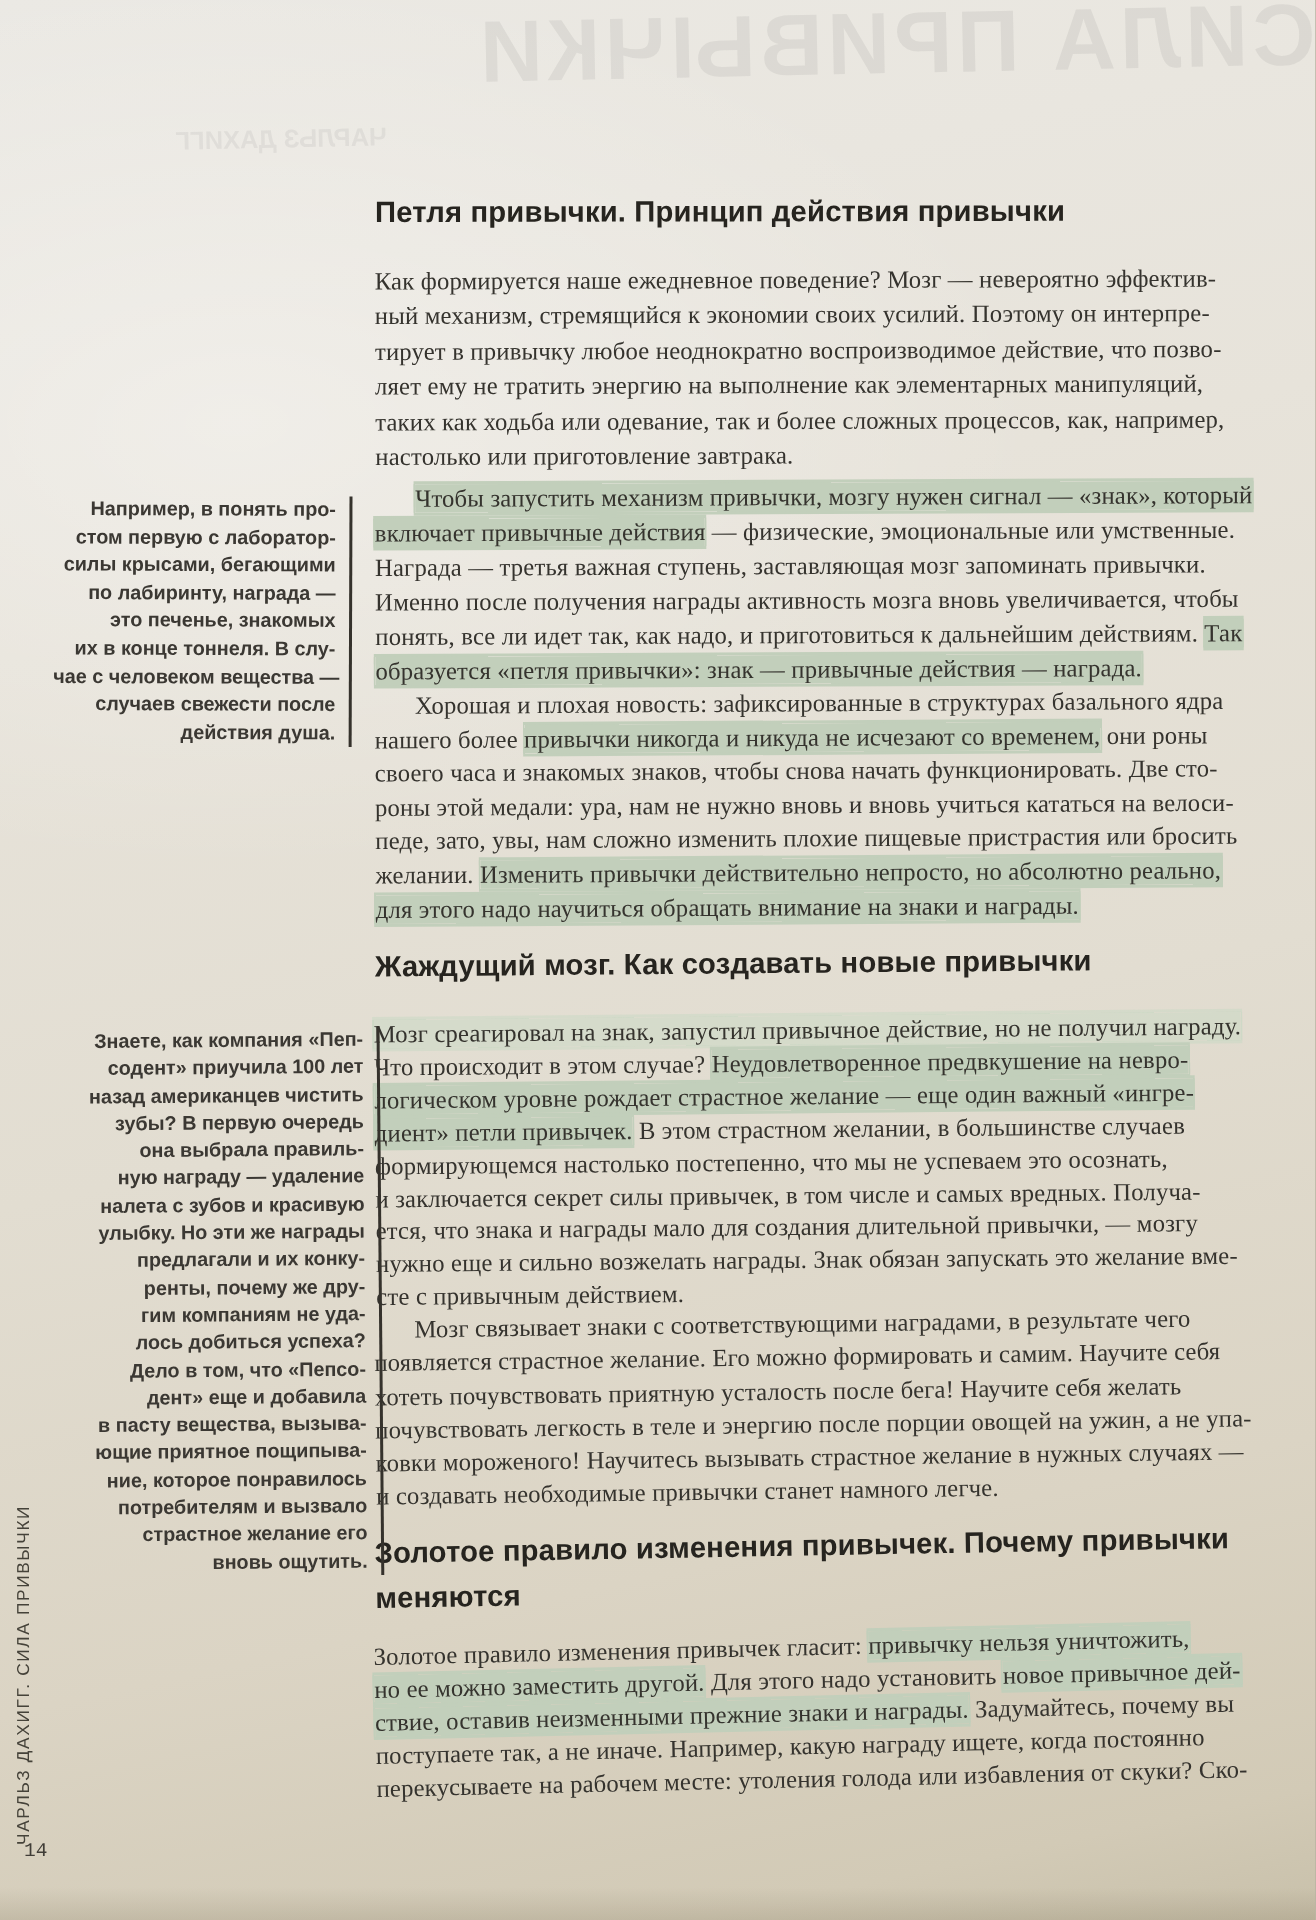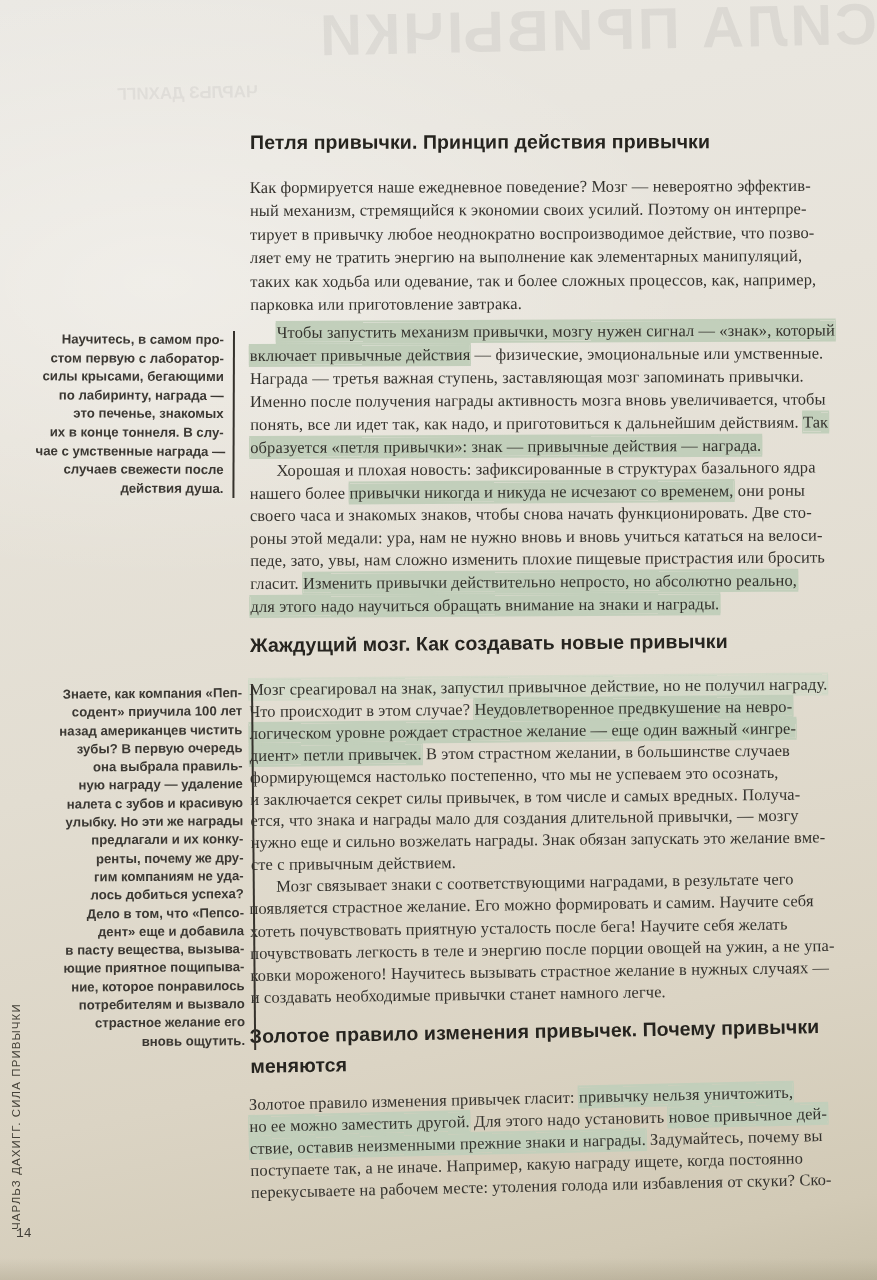--- a/index.html
+++ b/index.html
@@ -71,37 +71,37 @@
   <div class="pagenum">14</div>
 
   <div class="main" id="main">
   <h2 class="sec-heading" style="top: 127px; transform: rotate(-0.1deg);">Петля привычки. Принцип действия привычки</h2>
       <div class="para" style="top: 176px; line-height: 23.4px; transform: rotate(-0.2deg);">
         <div class="line"><span>Как формируется наше ежедневное поведение? Мозг — невероятно эффектив-</span></div>
         <div class="line"><span>ный механизм, стремящийся к экономии своих усилий. Поэтому он интерпре-</span></div>
         <div class="line"><span>тирует в привычку любое неоднократно воспроизводимое действие, что позво-</span></div>
         <div class="line"><span>ляет ему не тратить энергию на выполнение как элементарных манипуляций,</span></div>
         <div class="line"><span>таких как ходьба или одевание, так и более сложных процессов, как, например,</span></div>
-        <div class="line"><span>парковка или приготовление завтрака.</span></div>
+        <div class="line"><span>настолько или приготовление завтрака.</span></div>
       </div>
       <div class="para" style="top: 321px; line-height: 23px; transform: rotate(-0.25deg);">
         <div class="line ind"><span class="mk">Чтобы запустить механизм привычки, мозгу нужен сигнал — «знак», который</span></div>
         <div class="line"><span class="mk">включает привычные действия</span><span> — физические, эмоциональные или умственные.</span></div>
         <div class="line"><span>Награда — третья важная ступень, заставляющая мозг запоминать привычки.</span></div>
         <div class="line"><span>Именно после получения награды активность мозга вновь увеличивается, чтобы</span></div>
         <div class="line"><span>понять, все ли идет так, как надо, и приготовиться к дальнейшим действиям. </span><span class="mk">Так</span></div>
         <div class="line"><span class="mk">образуется «петля привычки»: знак — привычные действия — награда.</span></div>
       </div>
       <div class="para" style="top: 460px; line-height: 22.6px; transform: rotate(-0.35deg);">
         <div class="line ind"><span>Хорошая и плохая новость: зафиксированные в структурах базального ядра</span></div>
         <div class="line"><span>нашего более </span><span class="mk">привычки никогда и никуда не исчезают со временем,</span><span> они роны</span></div>
         <div class="line"><span>своего часа и знакомых знаков, чтобы снова начать функционировать. Две сто-</span></div>
         <div class="line"><span>роны этой медали: ура, нам не нужно вновь и вновь учиться кататься на велоси-</span></div>
         <div class="line"><span>педе, зато, увы, нам сложно изменить плохие пищевые пристрастия или бросить</span></div>
-        <div class="line"><span>гласит. </span><span class="mk">Изменить привычки действительно непросто, но абсолютно реально,</span></div>
+        <div class="line"><span>желании. </span><span class="mk">Изменить привычки действительно непросто, но абсолютно реально,</span></div>
         <div class="line"><span class="mk">для этого надо научиться обращать внимание на знаки и награды.</span></div>
       </div>
       <h2 class="sec-heading" style="top: 630px; transform: rotate(-0.5deg);">Жаждущий мозг. Как создавать новые привычки</h2>
       <div class="para" style="top: 679px; line-height: 21.9px; transform: rotate(-0.55deg);">
         <div class="line"><span class="mk2">Мозг среагировал на знак, запустил привычное действие, но не получил награду.</span></div>
         <div class="line"><span>Что происходит в этом случае? </span><span class="mk">Неудовлетворенное предвкушение на невро-</span></div>
         <div class="line"><span class="mk">логическом уровне рождает страстное желание — еще один важный «ингре-</span></div>
         <div class="line"><span class="mk">диент» петли привычек.</span><span> В этом страстном желании, в большинстве случаев</span></div>
         <div class="line"><span>формирующемся настолько постепенно, что мы не успеваем это осознать,</span></div>
         <div class="line"><span>и заключается секрет силы привычек, в том числе и самых вредных. Получа-</span></div>
@@ -120,27 +120,27 @@
       <h2 class="sec-heading" style="top: 1021px; transform: rotate(-1deg);">Золотое правило изменения привычек. Почему привычки меняются</h2>
       <div class="para" style="top: 1094px; line-height: 22px; transform: rotate(-1.3deg);">
         <div class="line"><span>Золотое правило изменения привычек гласит: </span><span class="mk">привычку нельзя уничтожить,</span></div>
         <div class="line"><span class="mk">но ее можно заместить другой.</span><span> Для этого надо установить </span><span class="mk">новое привычное дей-</span></div>
         <div class="line"><span class="mk">ствие, оставив неизменными прежние знаки и награды.</span><span> Задумайтесь, почему вы</span></div>
         <div class="line"><span>поступаете так, а не иначе. Например, какую награду ищете, когда постоянно</span></div>
         <div class="line"><span>перекусываете на рабочем месте: утоления голода или избавления от скуки? Ско-</span></div>
       </div>
     </div>
 <div class="note" style="top: 331px; left: 36px; width: 188px; line-height: 18.6px; transform: rotate(0.2deg);">
-      <div class="nline">Научитесь, в самом про-</div>
+      <div class="nline">Например, в понять про-</div>
       <div class="nline">стом первую с лаборатор-</div>
       <div class="nline">силы крысами, бегающими</div>
       <div class="nline">по лабиринту, награда —</div>
       <div class="nline">это печенье, знакомых</div>
       <div class="nline">их в конце тоннеля. В слу-</div>
-      <div class="nline">чае с умственные награда —</div>
+      <div class="nline">чае с человеком вещества —</div>
       <div class="nline">случаев свежести после</div>
       <div class="nline">действия душа.</div>
     </div>
     <div class="note" style="top: 684px; left: 50px; width: 192px; line-height: 18.3px; transform: rotate(-0.5deg);">
       <div class="nline">Знаете, как компания «Пеп-</div>
       <div class="nline">содент» приучила 100 лет</div>
       <div class="nline">назад американцев чистить</div>
       <div class="nline">зубы? В первую очередь</div>
       <div class="nline">она выбрала правиль-</div>
       <div class="nline">ную награду — удаление</div>

